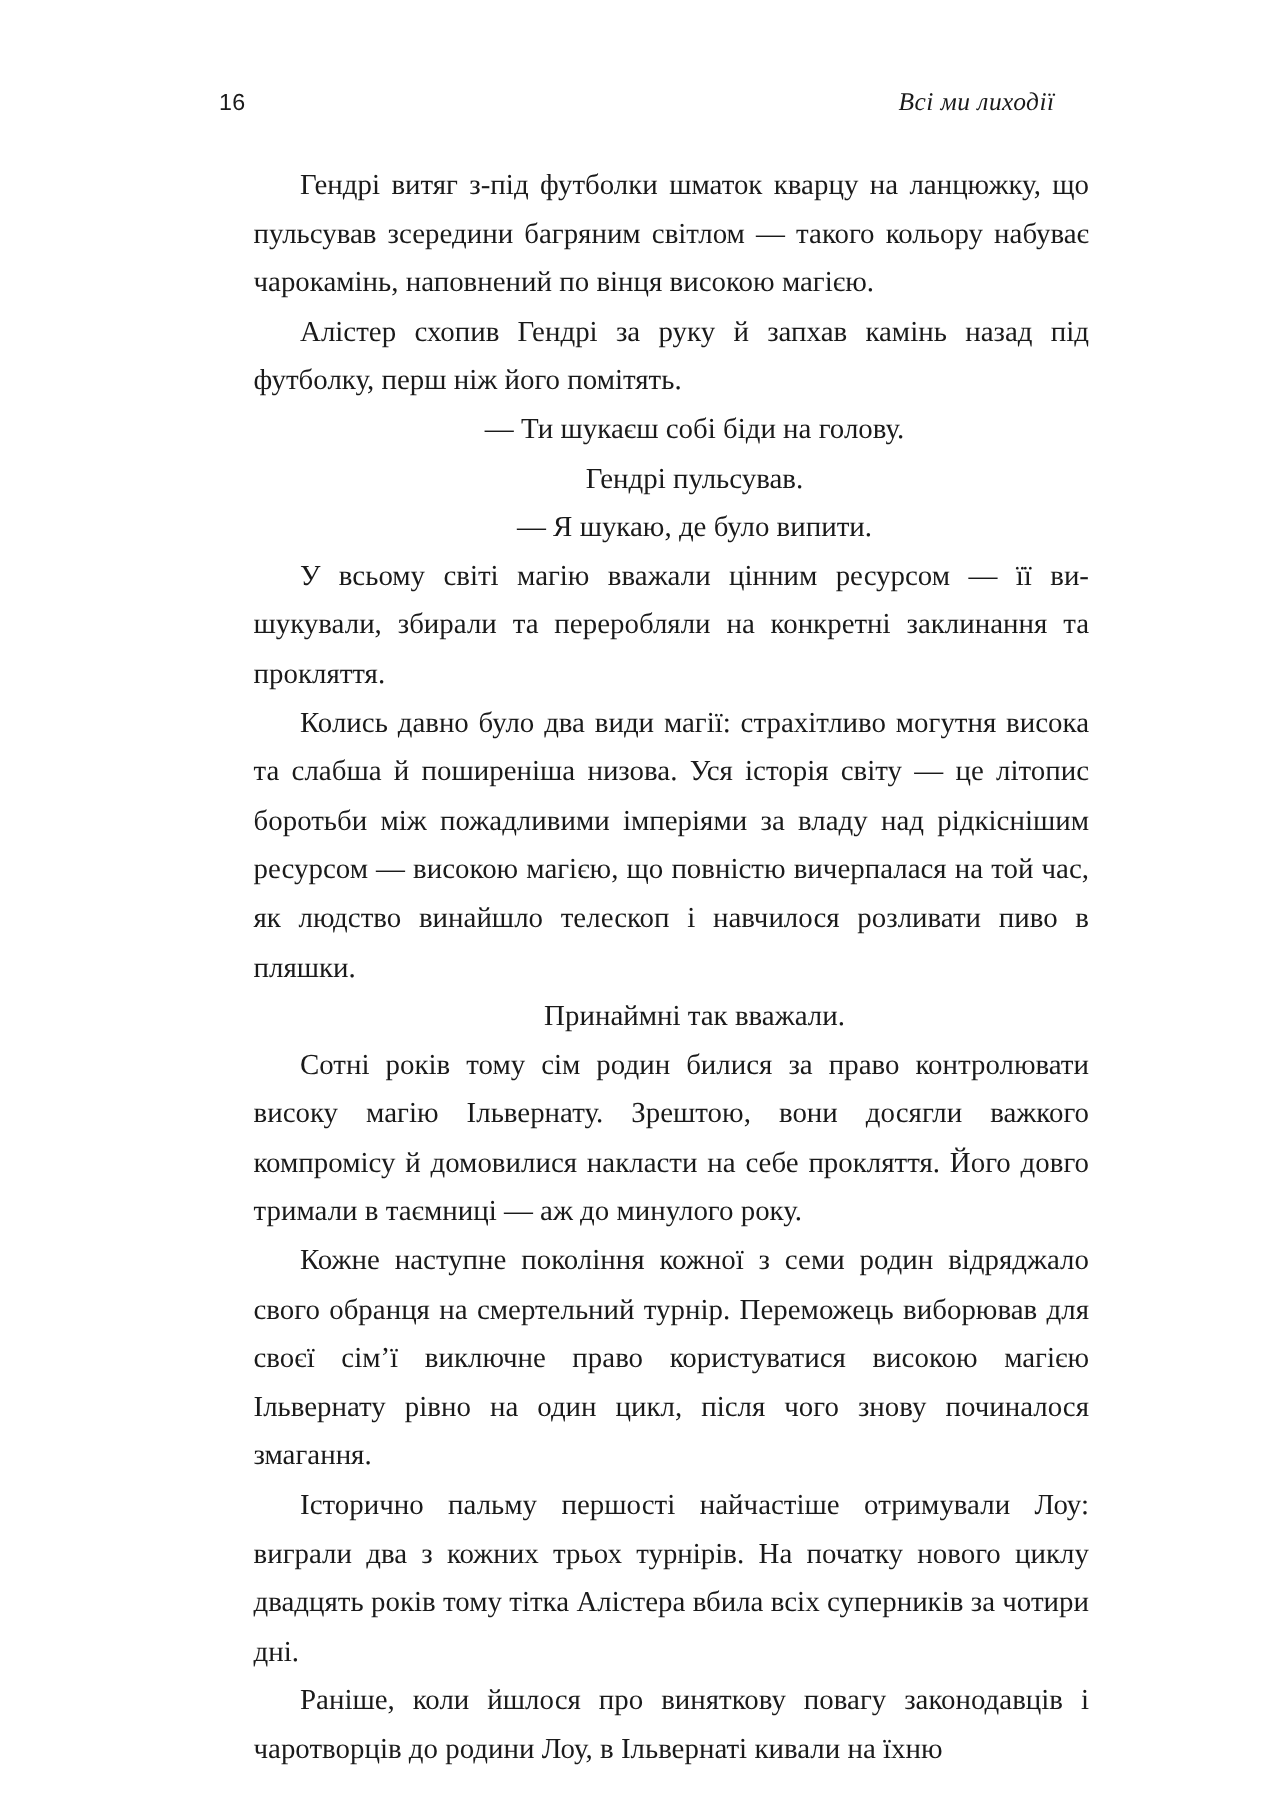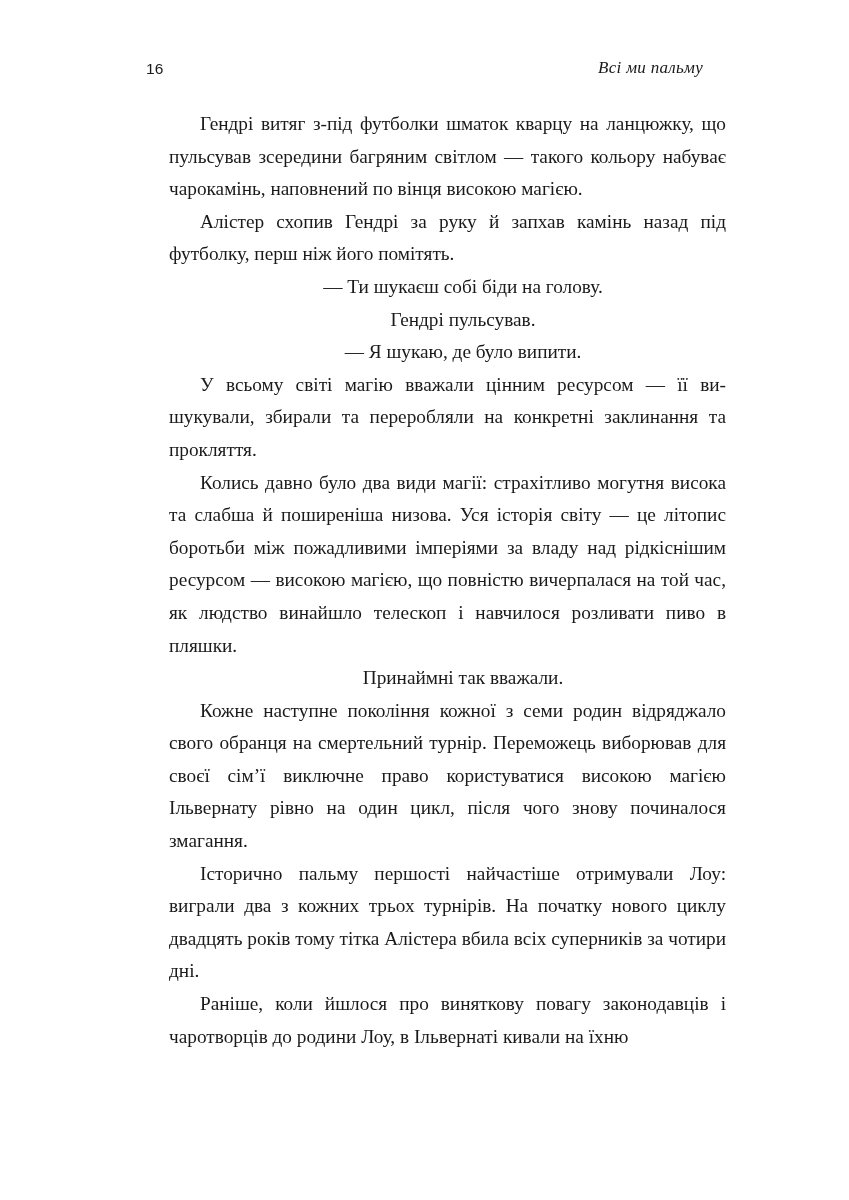--- a/index.html
+++ b/index.html
@@ -65,30 +65,31 @@
     text-align: center;
   }
 </style>
 </head>
 <body>
 
 <div class="page">
 
   <div class="running-head">
     <span class="folio">16</span>
-    <span class="book-title">Всі ми пальму</span>
+    <span class="book-title">Всі ми лиходії</span>
   </div>
 
   <div class="textblock">
     <p>Гендрі витяг з-під футболки шматок кварцу на ланцюжку, що пульсував зсередини багряним світлом — такого ко­льору набуває чарокамінь, наповнений по вінця високою магією.</p>
     <p>Алістер схопив Гендрі за руку й запхав камінь назад під футболку, перш ніж його помітять.</p>
     <p class="nobreak">— Ти шукаєш собі біди на голову.</p>
     <p class="nobreak">Гендрі пульсував.</p>
     <p class="nobreak">— Я шукаю, де було випити.</p>
     <p>У всьому світі магію вважали цінним ресурсом — її ви­шукували, збирали та переробляли на конкретні закли­нання та прокляття.</p>
     <p>Колись давно було два види магії: страхітливо могутня висока та слабша й поширеніша низова. Уся історія світу — це літопис боротьби між пожадливими імперіями за владу над рідкіснішим ресурсом — високою магією, що повністю вичерпалася на той час, як людство винайшло телескоп і навчилося розливати пиво в пляшки.</p>
     <p class="nobreak">Принаймні так вважали.</p>
+    <p>Сотні років тому сім родин билися за право контролювати високу магію Ільвернату. Зрештою, вони досягли важкого компромісу й домовилися накласти на себе прокляття. Його довго тримали в таємниці — аж до минулого року.</p>
     <p>Кожне наступне покоління кожної з семи родин відряджало свого обранця на смертельний турнір. Переможець виборював для своєї сім’ї виключне право користуватися високою магією Ільвернату рівно на один цикл, після чого знову починалося змагання.</p>
     <p>Історично пальму першості найчастіше отримували Лоу: виграли два з кожних трьох турнірів. На початку нового циклу двадцять років тому тітка Алістера вбила всіх суперників за чотири дні.</p>
     <p>Раніше, коли йшлося про виняткову повагу законодавців і чаротворців до родини Лоу, в Ільвернаті кивали на їхню</p>
   </div>
 
 </div>
 
 </body></html>

